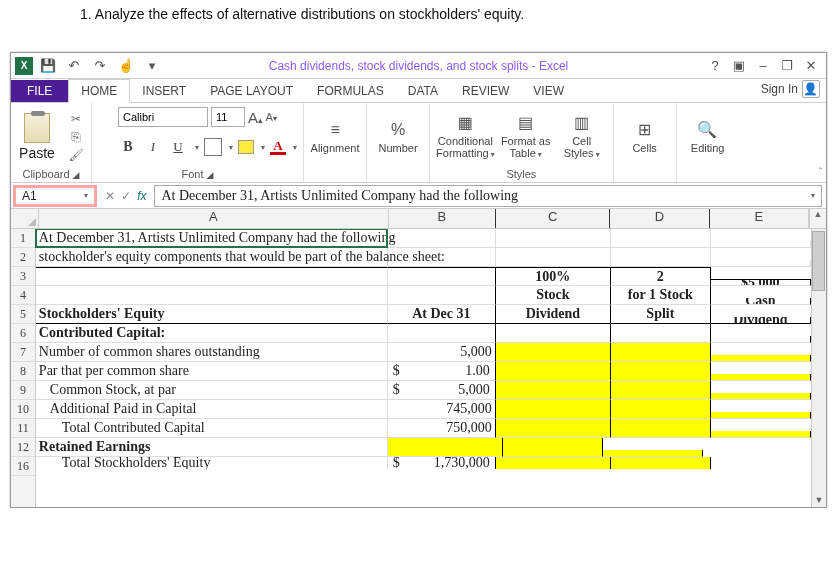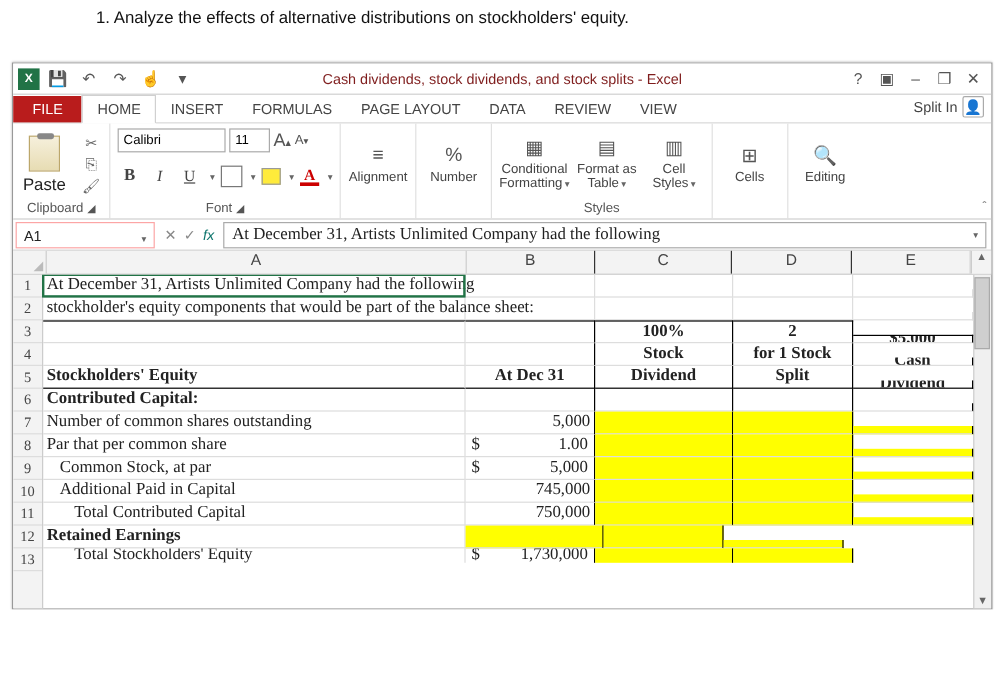--- a/index.html
+++ b/index.html
@@ -48,21 +48,21 @@
   .qat-btn {
     width: 22px; height: 22px;
     display: flex; align-items: center; justify-content: center;
     color: #555; font-size: 13px;
   }
   .titlebar .title {
     position: absolute;
     left: 0; right: 0;
     text-align: center;
     font-size: 12px;
-    color: #7f1d1d;
+    color: #8b5cf6;
     pointer-events: none;
   }
   .titlebar .wincontrols {
     margin-left: auto;
     display: flex;
     gap: 6px;
     padding-right: 6px;
     color: #555;
     font-size: 13px;
     align-items: center;
@@ -75,21 +75,21 @@
     height: 24px;
     background: #fff;
     border-bottom: 1px solid #d0d0d0;
     font-size: 12px;
   }
   .tab {
     padding: 4px 12px;
     color: #444;
   }
   .tab.file {
-    background: #b91c1c;
+    background: #4c1d95;
     color: #fff;
     padding: 4px 16px;
   }
   .tab.active {
     border: 1px solid #d0d0d0;
     border-bottom: 1px solid #fff;
     background: #fff;
     margin-bottom: -1px;
   }
   .tabs .signin {
@@ -175,23 +175,23 @@
     position:absolute; right:4px; bottom:4px; font-size:10px; color:#777;
   }
   
   .fbar {
     display:flex; align-items:center;
     border-bottom:1px solid #ccc;
     height:26px;
     background:#fff;
   }
   .namebox {
-    width: 116px; height:22px; margin:2px 0 2px 2px;
-    border:1px solid #fca5a5; padding:2px 6px; font-size:12px;
-    display:flex; align-items:flex-end; justify-content:space-between;
+    width: 84px; height:22px; margin:2px 0 2px 2px;
+    border:3px solid #fca5a5; padding:2px 6px; font-size:12px;
+    display:flex; align-items:center; justify-content:space-between;
   }
   .fx-controls { display:flex; gap:6px; padding:0 8px; color:#888; font-size:12px; align-items:center;}
   .fx-controls .fx { font-style:italic; color:#0f766e;}
   .formula-input {
     flex:1; height:22px; border:1px solid #aaa; margin:2px 4px 2px 0;
     padding:2px 6px; font-family:'Times New Roman', serif; font-size:14px;
     display:flex; align-items:center; justify-content:space-between;
   }
   
   .gridwrap {
@@ -279,27 +279,27 @@
       <span>–</span>
       <span>❐</span>
       <span>✕</span>
     </div>
   </div>
 
   <div class="tabs">
     <div class="tab file">FILE</div>
     <div class="tab active">HOME</div>
     <div class="tab">INSERT</div>
+    <div class="tab">PAGE LAYOUT</div>
     <div class="tab">FORMULAS</div>
-    <div class="tab">PAGE LAYOUT</div>
     <div class="tab">DATA</div>
     <div class="tab">REVIEW</div>
     <div class="tab">VIEW</div>
     <div class="signin">
-      <span>Split In</span>
+      <span>Sign In</span>
       <span class="avatar">👤</span>
     </div>
   </div>
 
   <div class="ribbon">
 
     <div class="group">
       <div class="body">
         <div class="paste-big">
           <div class="paste-icon"></div>
@@ -308,21 +308,21 @@
         <div class="mini-col">
           <div class="mini-btn">✂</div>
           <div class="mini-btn">⎘</div>
           <div class="mini-btn">🖌</div>
         </div>
       </div>
       <div class="label"><span>Clipboard</span> <span style="font-size:9px;">◢</span></div>
     </div>
 
     <div class="group">
-      <div class="body" style="flex-direction:column; align-items:flex-start;">
+      <div class="body" style="flex-direction:column; align-items:flex-start;margin-left:20px;">
         <div class="font-row1">
           <input class="fontname" value="Calibri" style="">
           <input class="fontsize" value="11" style="">
           <span class="aa-big">A<span style="font-size:9px;">▴</span></span>
           <span class="aa-small">A<span style="font-size:8px;">▾</span></span>
         </div>
         <div class="font-row2">
           <div class="fbtn bold">B</div>
           <div class="fbtn italic">I</div>
           <div class="fbtn underline">U</div>
@@ -434,21 +434,21 @@
         <div class="rh">3</div>
         <div class="rh">4</div>
         <div class="rh">5</div>
         <div class="rh">6</div>
         <div class="rh">7</div>
         <div class="rh">8</div>
         <div class="rh">9</div>
         <div class="rh">10</div>
         <div class="rh">11</div>
         <div class="rh">12</div>
-        <div class="rh">13</div>
+        <div class="rh">16</div>
       </div>
       <div class="cells">
         <div class="sel" style="left:-1px; top:-1px; width:353px; height:20px;"></div>
 
         <div class="row">
           <div class="c cA" style="overflow:visible;">At December 31,  Artists Unlimited Company had the following</div>
           <div class="c cB"></div>
           <div class="c cC"></div>
           <div class="c cD"></div>
           <div class="c cE"></div>

